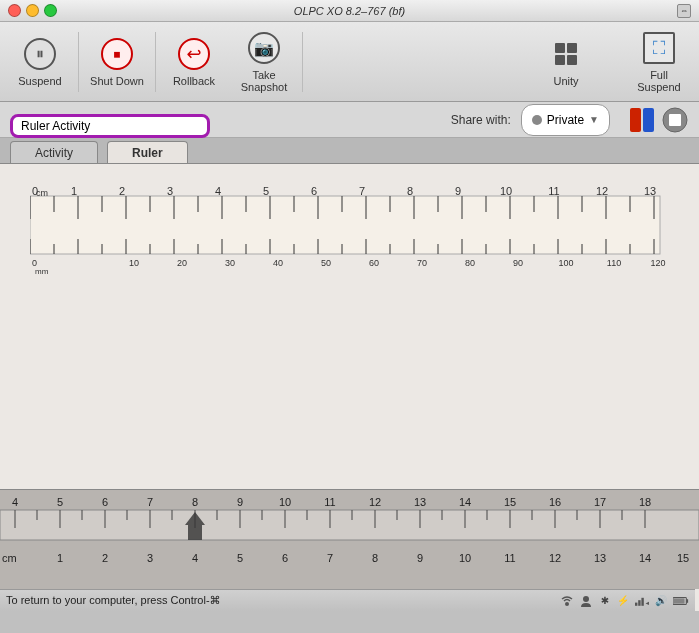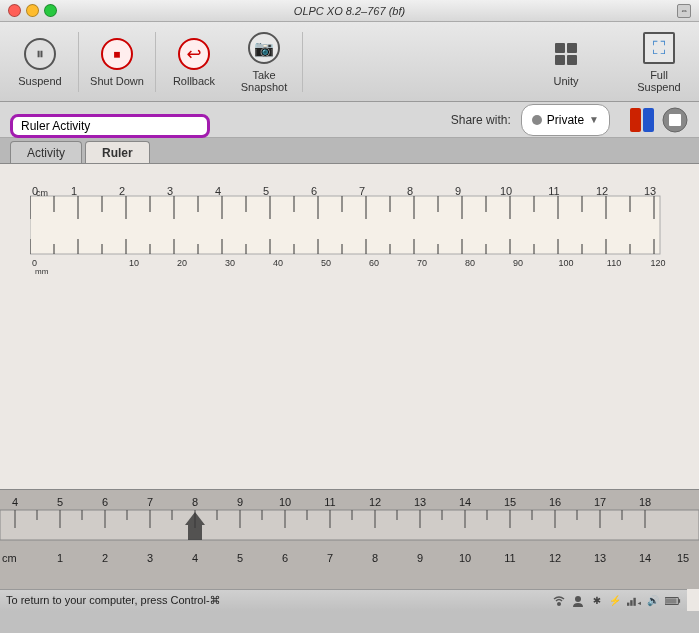--- a/index.html
+++ b/index.html
@@ -277,52 +277,52 @@
     .tabs-bar {
       background: #b8b8b8;
       height: 26px;
       display: flex;
       align-items: flex-end;
       padding-left: 10px;
       border-bottom: 1px solid #888;
     }
     .tab {
       height: 22px;
-      padding: 0 16px;
+      padding: 0 24px;
       display: flex;
       align-items: center;
       font-size: 12px;
       cursor: pointer;
       border: 1px solid #888;
       border-bottom: none;
       border-radius: 4px 4px 0 0;
       background: #ccc;
       color: #333;
-      margin-right: 3px;
+      margin-right: 9px;
     }
     .tab.active {
       background: #e8e4e0;
       font-weight: 700;
     }
 
     
     .main-content {
       background: #ece8e4;
       flex: 1;
       height: calc(633px - 22px - 80px - 36px - 26px - 22px);
       position: relative;
       overflow: hidden;
     }
 
     
     .status-bar {
       position: absolute;
       bottom: 0;
       left: 0;
-      right: 12px;
+      right: 4px;
       height: 22px;
       background: linear-gradient(to bottom, #d0d0d0, #c0c0c0);
       border-top: 1px solid #999;
       display: flex;
       align-items: center;
       padding: 0 6px;
       justify-content: space-between;
     }
     .status-text {
       font-size: 11px;

